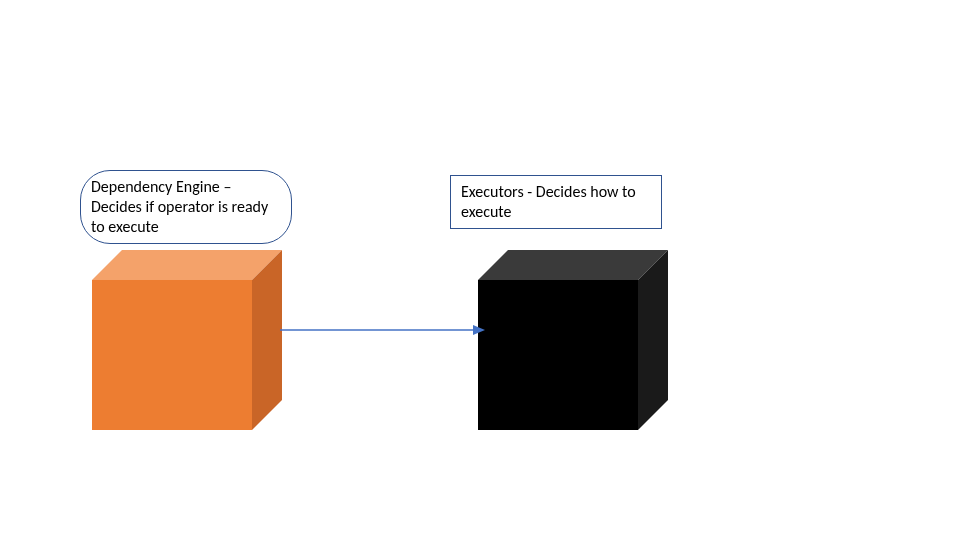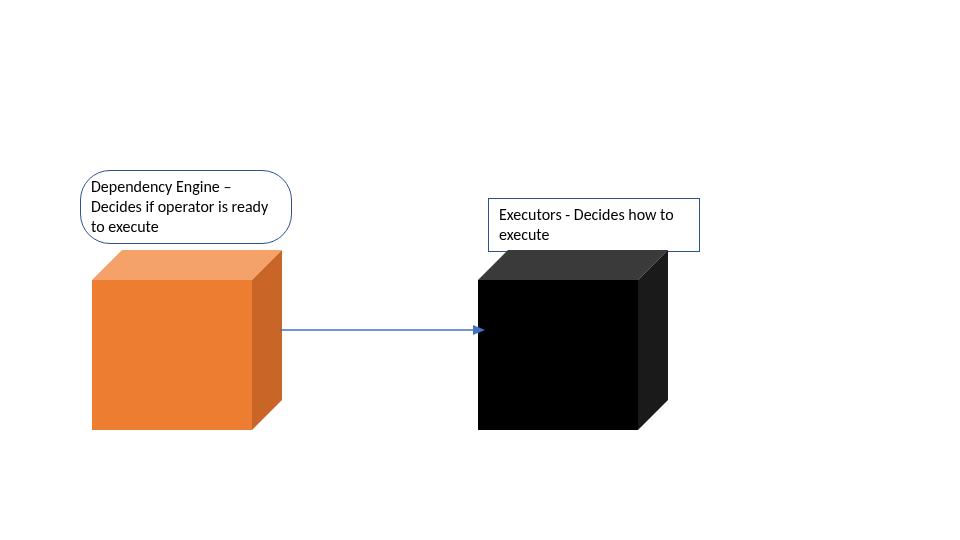--- a/index.html
+++ b/index.html
@@ -27,21 +27,21 @@
   }
   .label-box {
     position: absolute;
     border: 1px solid #2f528f;
     background: #ffffff;
     font-size: 16px;
     line-height: 1.25;
     padding: 6px 10px;
   }
   .label-left  { left: 80px;  top: 170px; width: 190px; border-radius: 30px; }
-  .label-right { left: 488px; top: 175px; width: 190px; margin-top: 23px; }
+  .label-right { left: 450px; top: 175px; width: 190px; }
 
   
   .cube-wrap {
     position: absolute;
     width: 200px;
     height: 190px;
   }
   .cube-left  { left: 92px;  top: 250px; }
   .cube-right { left: 478px; top: 250px; }
 

